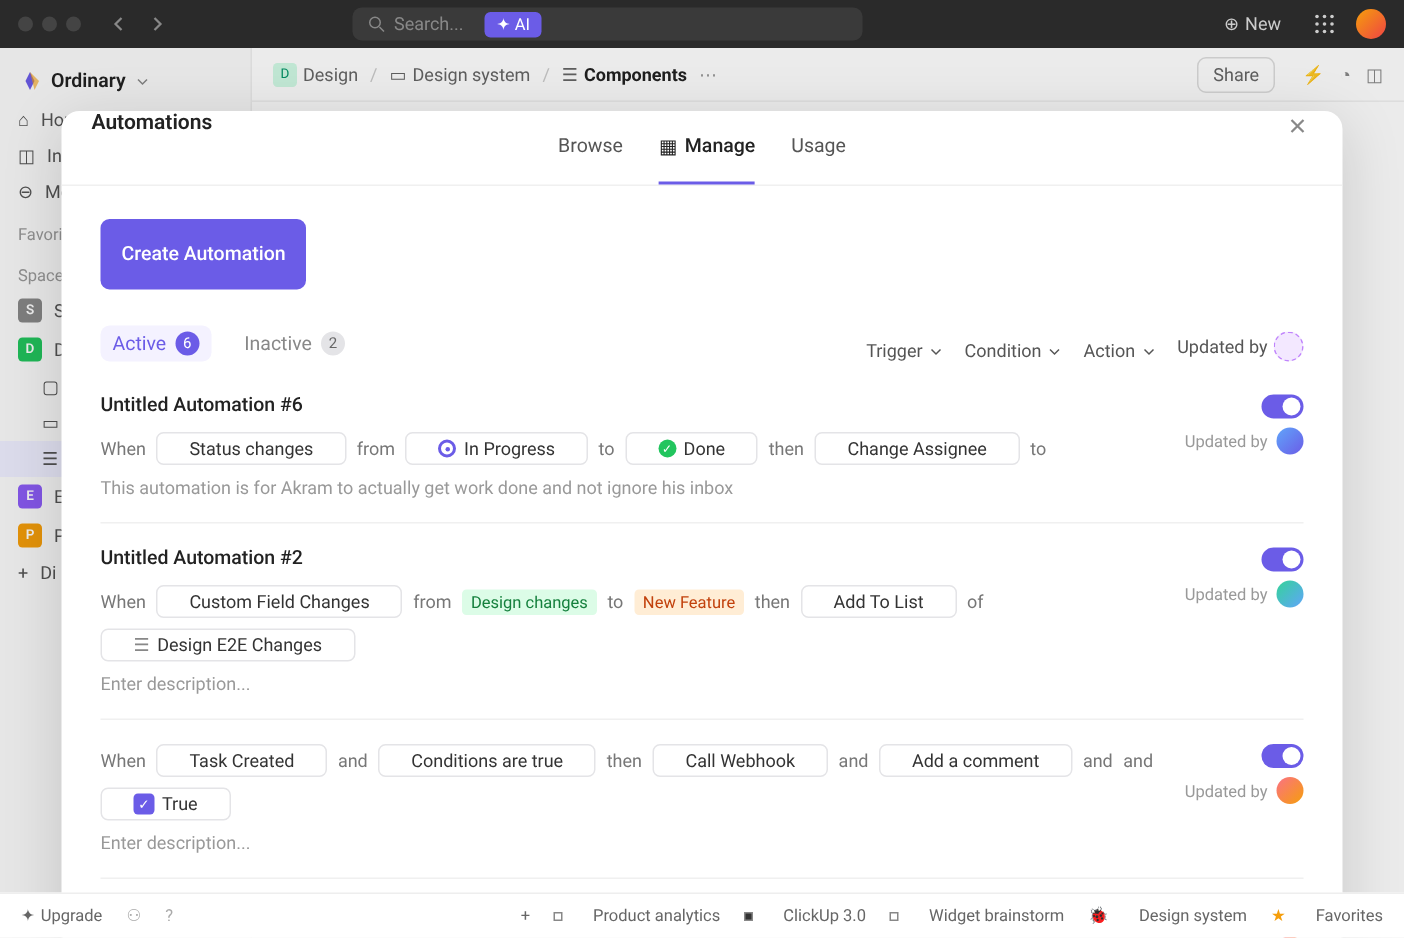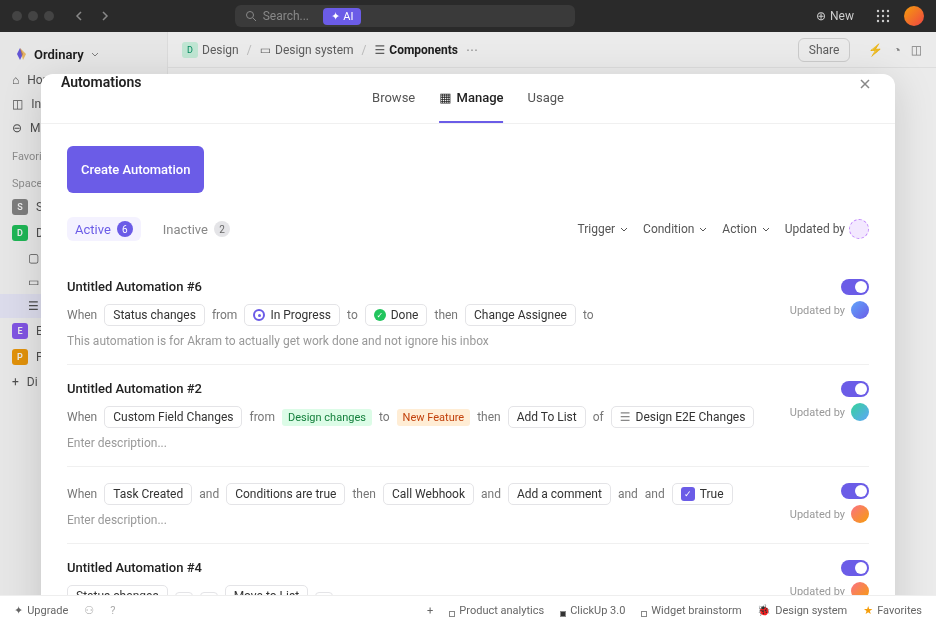--- a/index.html
+++ b/index.html
@@ -42,38 +42,38 @@
 .modal-tab.active{color:#222;font-weight:500;border-bottom-color:#6b5ce7}
 .modal-close{margin-left:auto;width:20px;height:20px;display:flex;align-items:center;justify-content:center;cursor:pointer;color:#888}
 .modal-body{padding:22px 26px}
 
 .control-row{display:flex;align-items:center;justify-content:space-between;margin-bottom:24px}
 .list-selector{border:1px solid #e4e4e7;border-radius:8px;padding:8px 12px;display:flex;align-items:center;gap:8px;font-size:13px;color:#444;cursor:pointer;min-width:210px}
 .list-selector svg{color:#888}
 .chevron{margin-left:auto}
 .create-btn{background:#6b5ce7;color:#fff;border:none;padding:16px 14px;border-radius:6px;font-size:13px;font-weight:500;cursor:pointer}
 
-.filter-row{display:flex;align-items:center;gap:14px;margin-bottom:22px}
+.filter-row{display:flex;align-items:flex-end;gap:14px;margin-bottom:6px}
 .state-filter{display:flex;align-items:center;gap:6px;font-size:13px;padding:4px 8px;border-radius:6px;cursor:pointer}
 .state-filter.active{color:#6b5ce7;background:#f4f2ff}
 .state-filter.inactive{color:#888}
 .count-badge{background:#6b5ce7;color:#fff;font-size:10px;width:16px;height:16px;border-radius:8px;display:flex;align-items:center;justify-content:center}
 .count-badge.gray{background:#e4e4e7;color:#666}
 .filter-spacer{flex:1}
 .filter-drop{font-size:12px;color:#555;display:flex;align-items:center;gap:4px;cursor:pointer}
 .updated-by-avatars{width:20px;height:20px;border-radius:50%;background:#f3e8ff;border:1px dashed #c084fc}
 
 .automation{padding:16px 0;border-bottom:1px solid #f0f0f0}
 .auto-header{display:flex;align-items:center;justify-content:space-between;margin-bottom:10px}
 .auto-title{font-size:13px;font-weight:500;color:#222}
 .toggle{width:28px;height:16px;border-radius:8px;background:#6b5ce7;position:relative;cursor:pointer}
 .toggle::after{content:"";position:absolute;right:2px;top:2px;width:12px;height:12px;border-radius:50%;background:#fff}
 
 .rule-row{display:flex;align-items:center;gap:7px;flex-wrap:wrap;font-size:12px;color:#777;margin-bottom:8px}
-.rule-chip{border:1px solid #e4e4e7;border-radius:5px;padding:3px 8px;color:#333;background:#fff;display:flex;align-items:center;gap:5px}
+.rule-chip{border:1px solid #e4e4e7;border-radius:5px;padding:3px 21px;color:#333;background:#fff;display:flex;align-items:center;gap:5px}
 .status-dot{width:12px;height:12px;border-radius:50%;display:inline-flex;align-items:center;justify-content:center}
 .status-dot.progress{border:2px solid #6b5ce7;background:#fff;position:relative}
 .status-dot.progress::after{content:"";width:3px;height:3px;background:#6b5ce7;border-radius:50%}
 .status-dot.done{background:#22c55e;color:#fff;font-size:8px}
 .person-chip{display:flex;align-items:center;gap:5px}
 .person-avatar{width:14px;height:14px;border-radius:50%;background:#f59e0b}
 .tag-green{background:#dcfce7;color:#15803d;border:none;padding:2px 6px;border-radius:3px;font-size:11px}
 .tag-orange{background:#ffedd5;color:#c2410c;border:none;padding:2px 6px;border-radius:3px;font-size:11px}
 .checkbox-icon{width:14px;height:14px;background:#6b5ce7;border-radius:3px;color:#fff;display:flex;align-items:center;justify-content:center;font-size:9px}
 .list-icon{color:#888}
@@ -83,21 +83,21 @@
 .updated-avatar.v2{background:linear-gradient(135deg,#fb7185,#f59e0b)}
 .updated-avatar.v3{background:linear-gradient(135deg,#34d399,#60a5fa)}
 
 .auto-desc{font-size:12px;color:#999}
 .auto-right{display:flex;flex-direction:column;align-items:flex-end;gap:6px}
 .auto-main{display:flex;justify-content:space-between;align-items:flex-start;gap:20px}
 .auto-left{flex:1}
 
 .footer{position:absolute;bottom:0;left:0;right:0;height:30px;background:#fff;border-top:1px solid #eee;display:flex;align-items:center;padding:0 14px;font-size:11px;color:#666;gap:16px}
 .footer-upgrade{display:flex;align-items:center;gap:4px}
-.footer-item{display:flex;align-items:flex-end;gap:4px;cursor:pointer}
+.footer-item{display:flex;align-items:center;gap:20px;cursor:pointer}
 .sq{width:6px;height:6px;border:1px solid #888}
 .star{color:#f59e0b}
 </style>
 </head>
 <body>
 
 <div class="topbar">
   <div class="traffic-lights">
     <div class="traffic-light"></div>
     <div class="traffic-light"></div>

